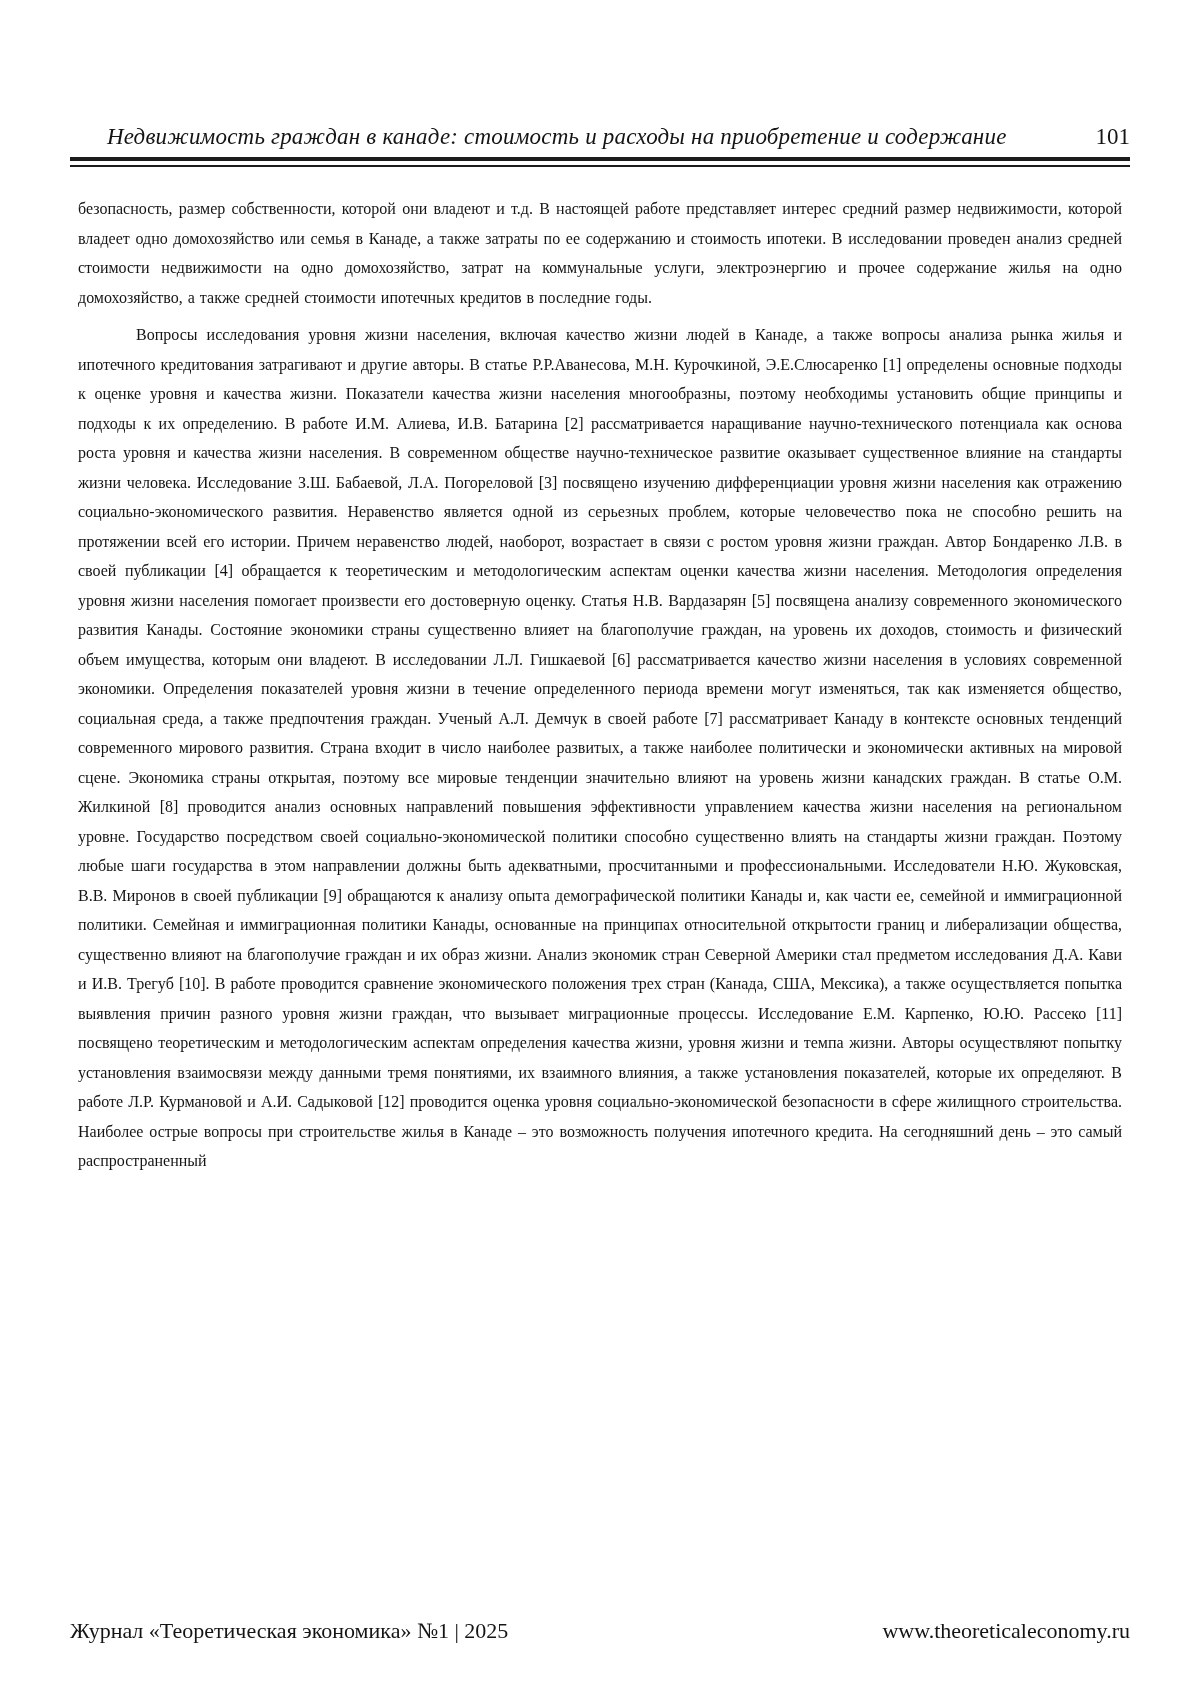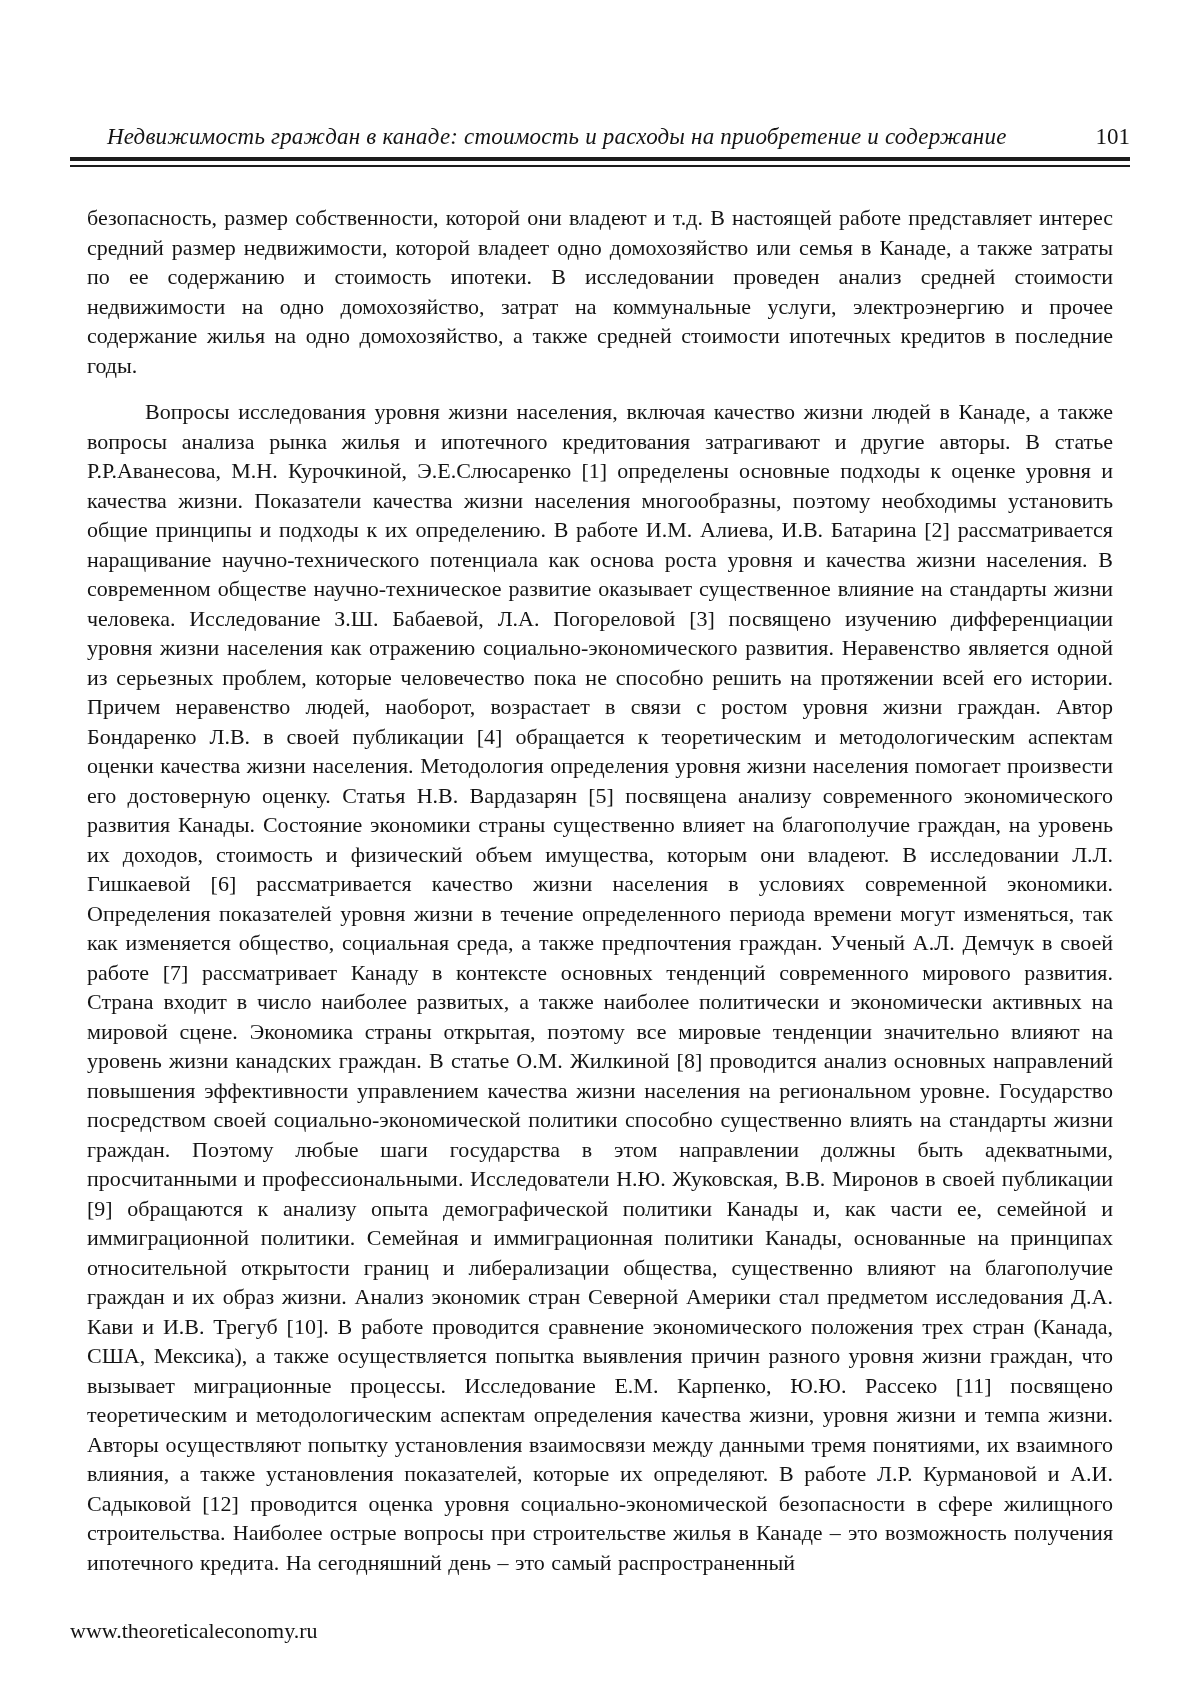--- a/index.html
+++ b/index.html
@@ -50,22 +50,22 @@
   }
 
   
   .article-body {
     position: absolute;
     left: 70px;
     right: 70px;
     top: 186px;
   }
   .article-body p {
-    margin: 17px;
-    font-size: 22px;
+    margin: 8px;
+    font-size: 16px;
     line-height: 29.5px;
     text-align: justify;
     text-align-last: left;
     word-spacing: 1px;
   }
   .article-body p.indented {
     text-indent: 58px;
   }
 
   
@@ -92,16 +92,17 @@
     </div>
     <div class="header-rule"></div>
   </header>
 
   <main class="article-body">
     <p>безопасность, размер собственности, которой они владеют и т.д. В настоящей работе представляет интерес средний размер недвижимости, которой владеет одно домохозяйство или семья в Канаде, а также затраты по ее содержанию и стоимость ипотеки. В исследовании проведен анализ средней стоимости недвижимости на одно домохозяйство, затрат на коммунальные услуги, электроэнергию и прочее содержание жилья на одно домохозяйство, а также средней стоимости ипотечных кредитов в последние годы.</p>
     <p class="indented">Вопросы исследования уровня жизни населения, включая качество жизни людей в Канаде, а также вопросы анализа рынка жилья и ипотечного кредитования затрагивают и другие авторы. В статье Р.Р.Аванесова, М.Н. Курочкиной, Э.Е.Слюсаренко [1] определены основные подходы к оценке уровня и качества жизни. Показатели качества жизни населения многообразны, поэтому необходимы установить общие принципы и подходы к их определению. В работе И.М. Алиева, И.В. Батарина [2] рассматривается наращивание научно-технического потенциала как основа роста уровня и качества жизни населения. В современном обществе научно-техническое развитие оказывает существенное влияние на стандарты жизни человека. Исследование З.Ш. Бабаевой, Л.А. Погореловой [3] посвящено изучению дифференциации уровня жизни населения как отражению социально-экономического развития. Неравенство является одной из серьезных проблем, которые человечество пока не способно решить на протяжении всей его истории. Причем неравенство людей, наоборот, возрастает в связи с ростом уровня жизни граждан. Автор Бондаренко Л.В. в своей публикации [4] обращается к теоретическим и методологическим аспектам оценки качества жизни населения. Методология определения уровня жизни населения помогает произвести его достоверную оценку. Статья Н.В. Вардазарян [5] посвящена анализу современного экономического развития Канады. Состояние экономики страны существенно влияет на благополучие граждан, на уровень их доходов, стоимость и физический объем имущества, которым они владеют. В исследовании Л.Л. Гишкаевой [6] рассматривается качество жизни населения в условиях современной экономики. Определения показателей уровня жизни в течение определенного периода времени могут изменяться, так как изменяется общество, социальная среда, а также предпочтения граждан.  Ученый А.Л. Демчук в своей работе [7] рассматривает Канаду в контексте основных тенденций современного мирового развития. Страна входит в число наиболее развитых, а также наиболее политически и экономически активных на мировой сцене. Экономика страны открытая, поэтому все мировые тенденции значительно влияют на уровень жизни канадских граждан. В статье О.М. Жилкиной [8] проводится анализ основных направлений повышения эффективности управлением качества жизни населения на региональном уровне. Государство посредством своей социально-экономической политики способно существенно влиять на стандарты жизни граждан. Поэтому любые шаги государства в этом направлении должны быть адекватными, просчитанными и профессиональными. Исследователи Н.Ю. Жуковская, В.В. Миронов в своей публикации [9] обращаются к анализу опыта демографической политики Канады и, как части ее, семейной и иммиграционной политики. Семейная и иммиграционная политики Канады, основанные на принципах относительной открытости границ и либерализации общества, существенно влияют на благополучие граждан и их образ жизни. Анализ экономик стран Северной Америки стал предметом исследования Д.А. Кави и И.В. Трегуб [10]. В работе проводится сравнение экономического положения трех стран (Канада, США, Мексика), а также осуществляется попытка выявления причин разного уровня жизни граждан, что вызывает миграционные процессы. Исследование Е.М. Карпенко, Ю.Ю. Рассеко [11] посвящено теоретическим и методологическим аспектам определения качества жизни, уровня жизни и темпа жизни. Авторы осуществляют попытку установления взаимосвязи между данными тремя понятиями, их взаимного влияния, а также установления показателей, которые их определяют. В работе Л.Р. Курмановой и А.И. Садыковой [12] проводится оценка уровня социально-экономической безопасности в сфере жилищного строительства. Наиболее острые вопросы при строительстве жилья в Канаде – это возможность получения ипотечного кредита. На сегодняшний день – это самый распространенный</p>
   </main>
 
   <footer class="page-footer">
+    <span>Журнал «Теоретическая экономика» №1 | 2025</span>
     <span>www.theoreticaleconomy.ru</span>
   </footer>
 
 </div>
 
 </body></html>

